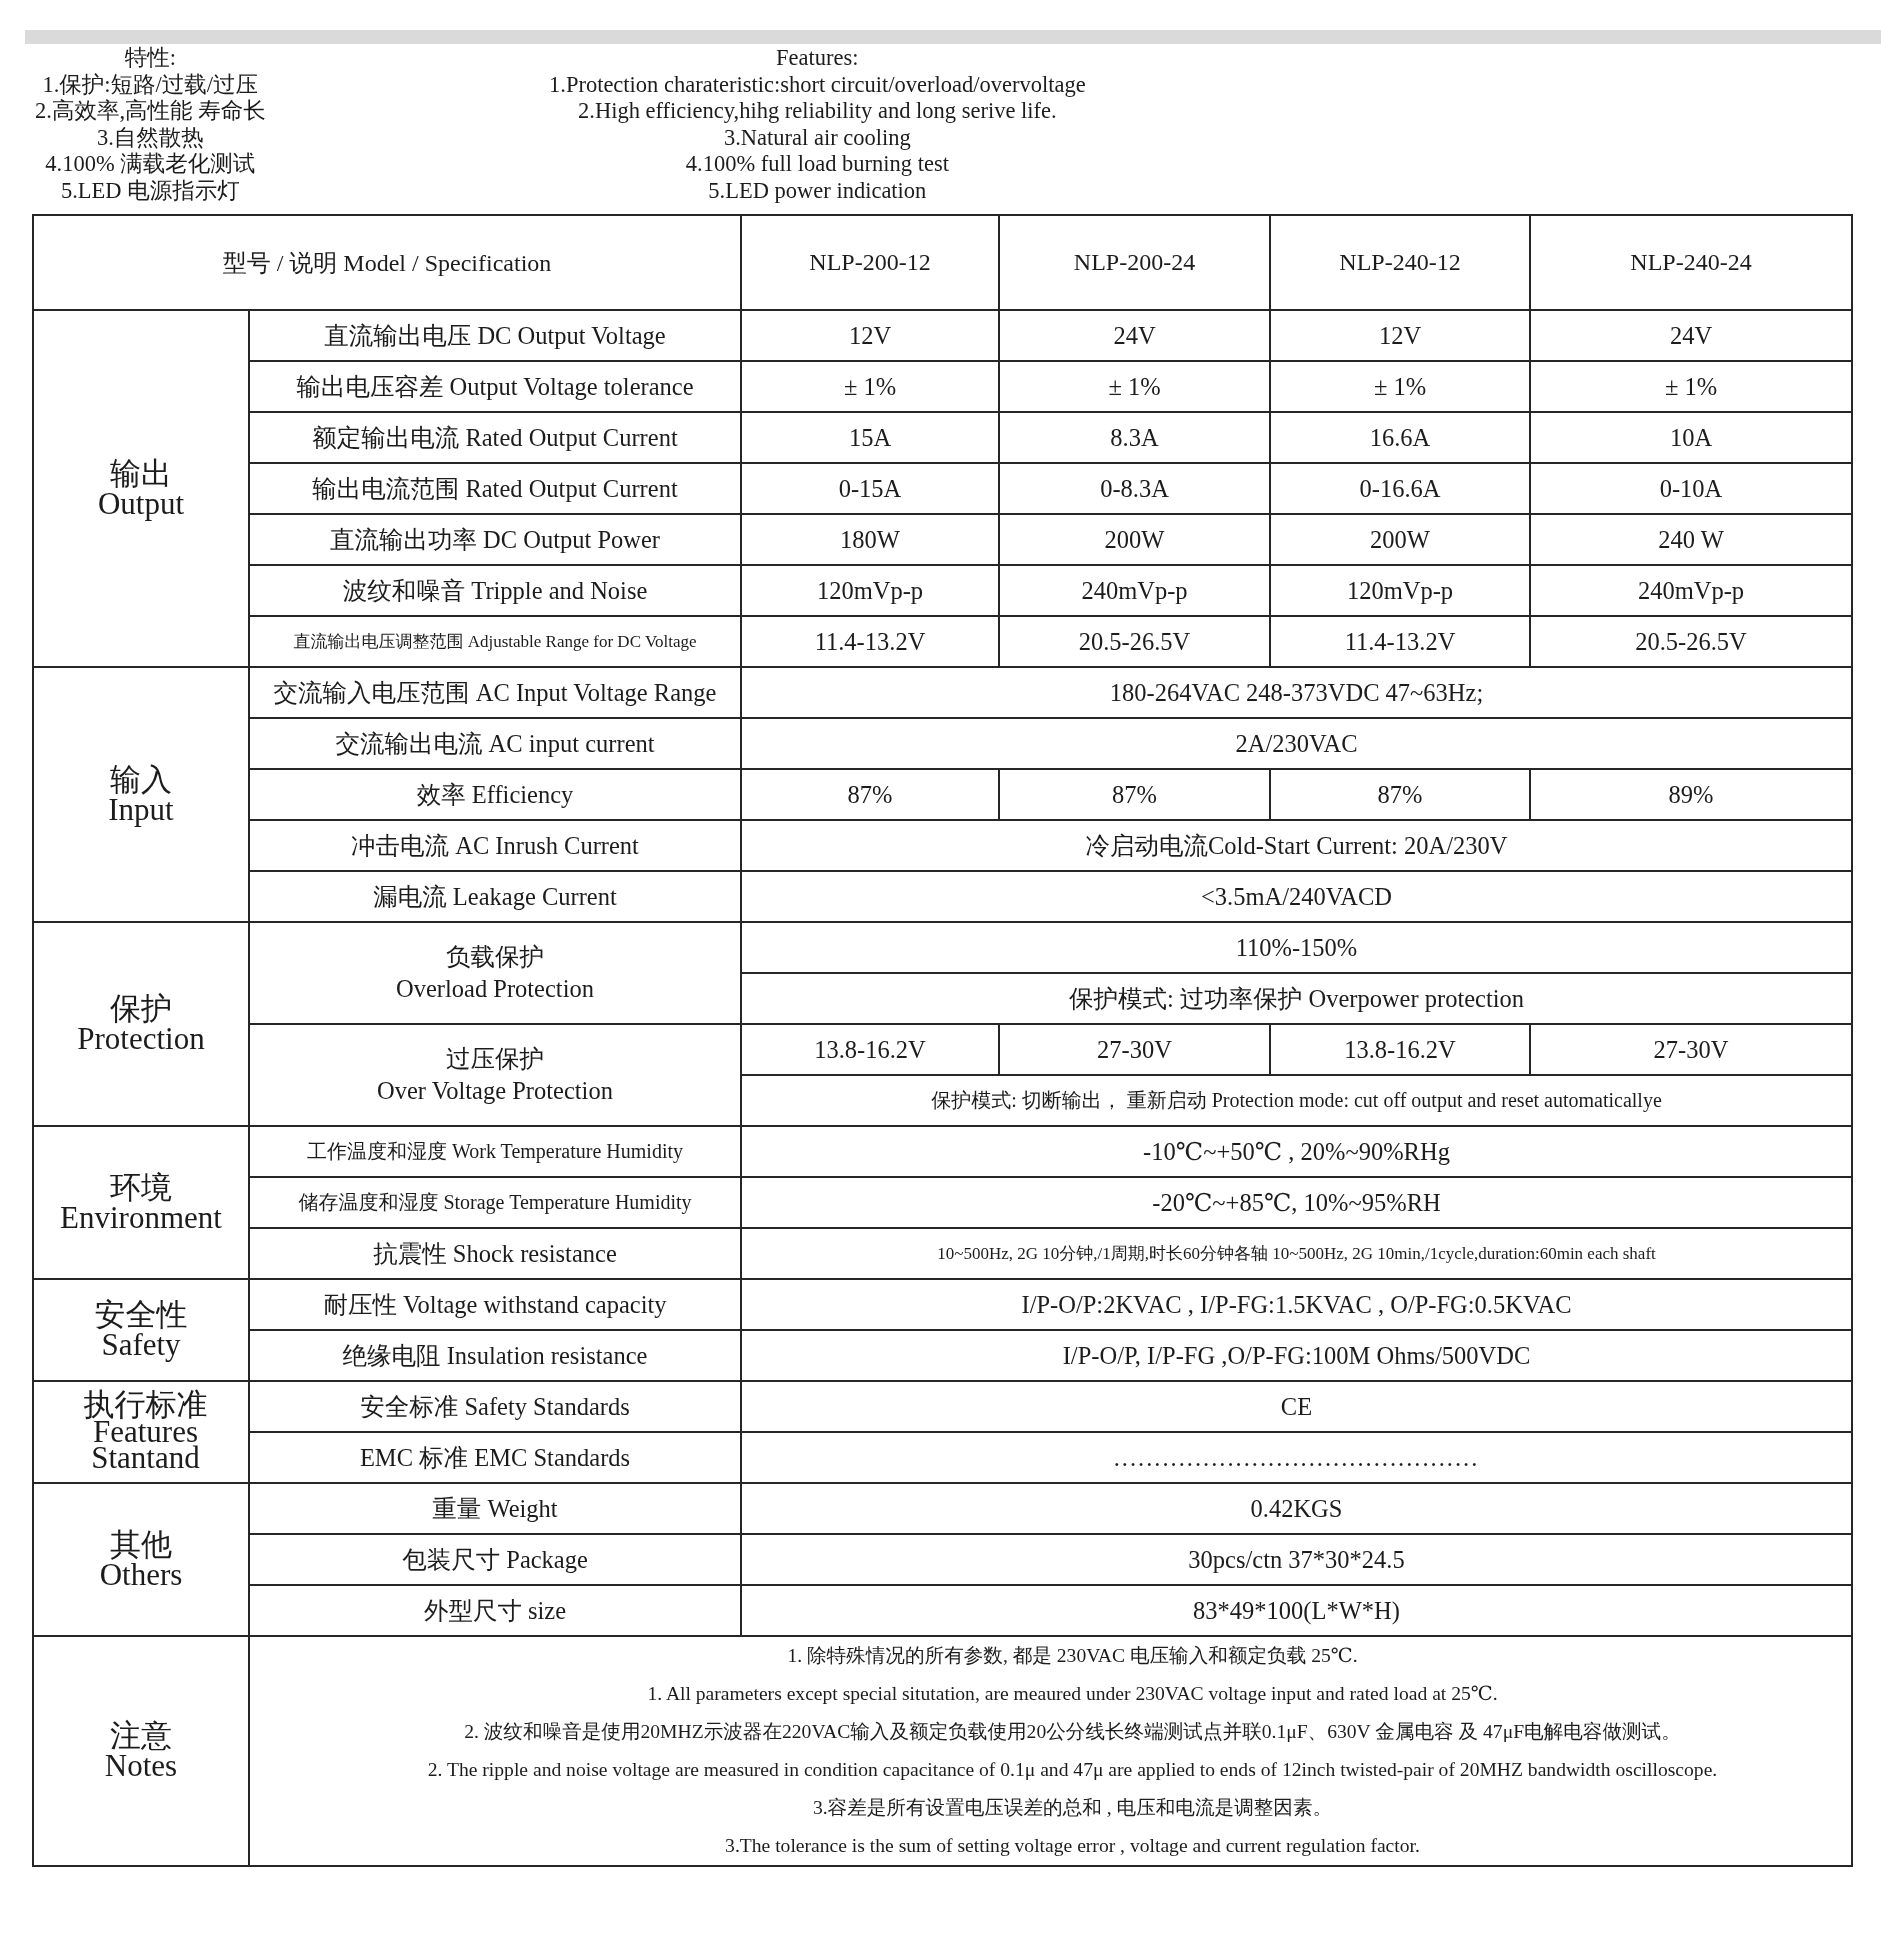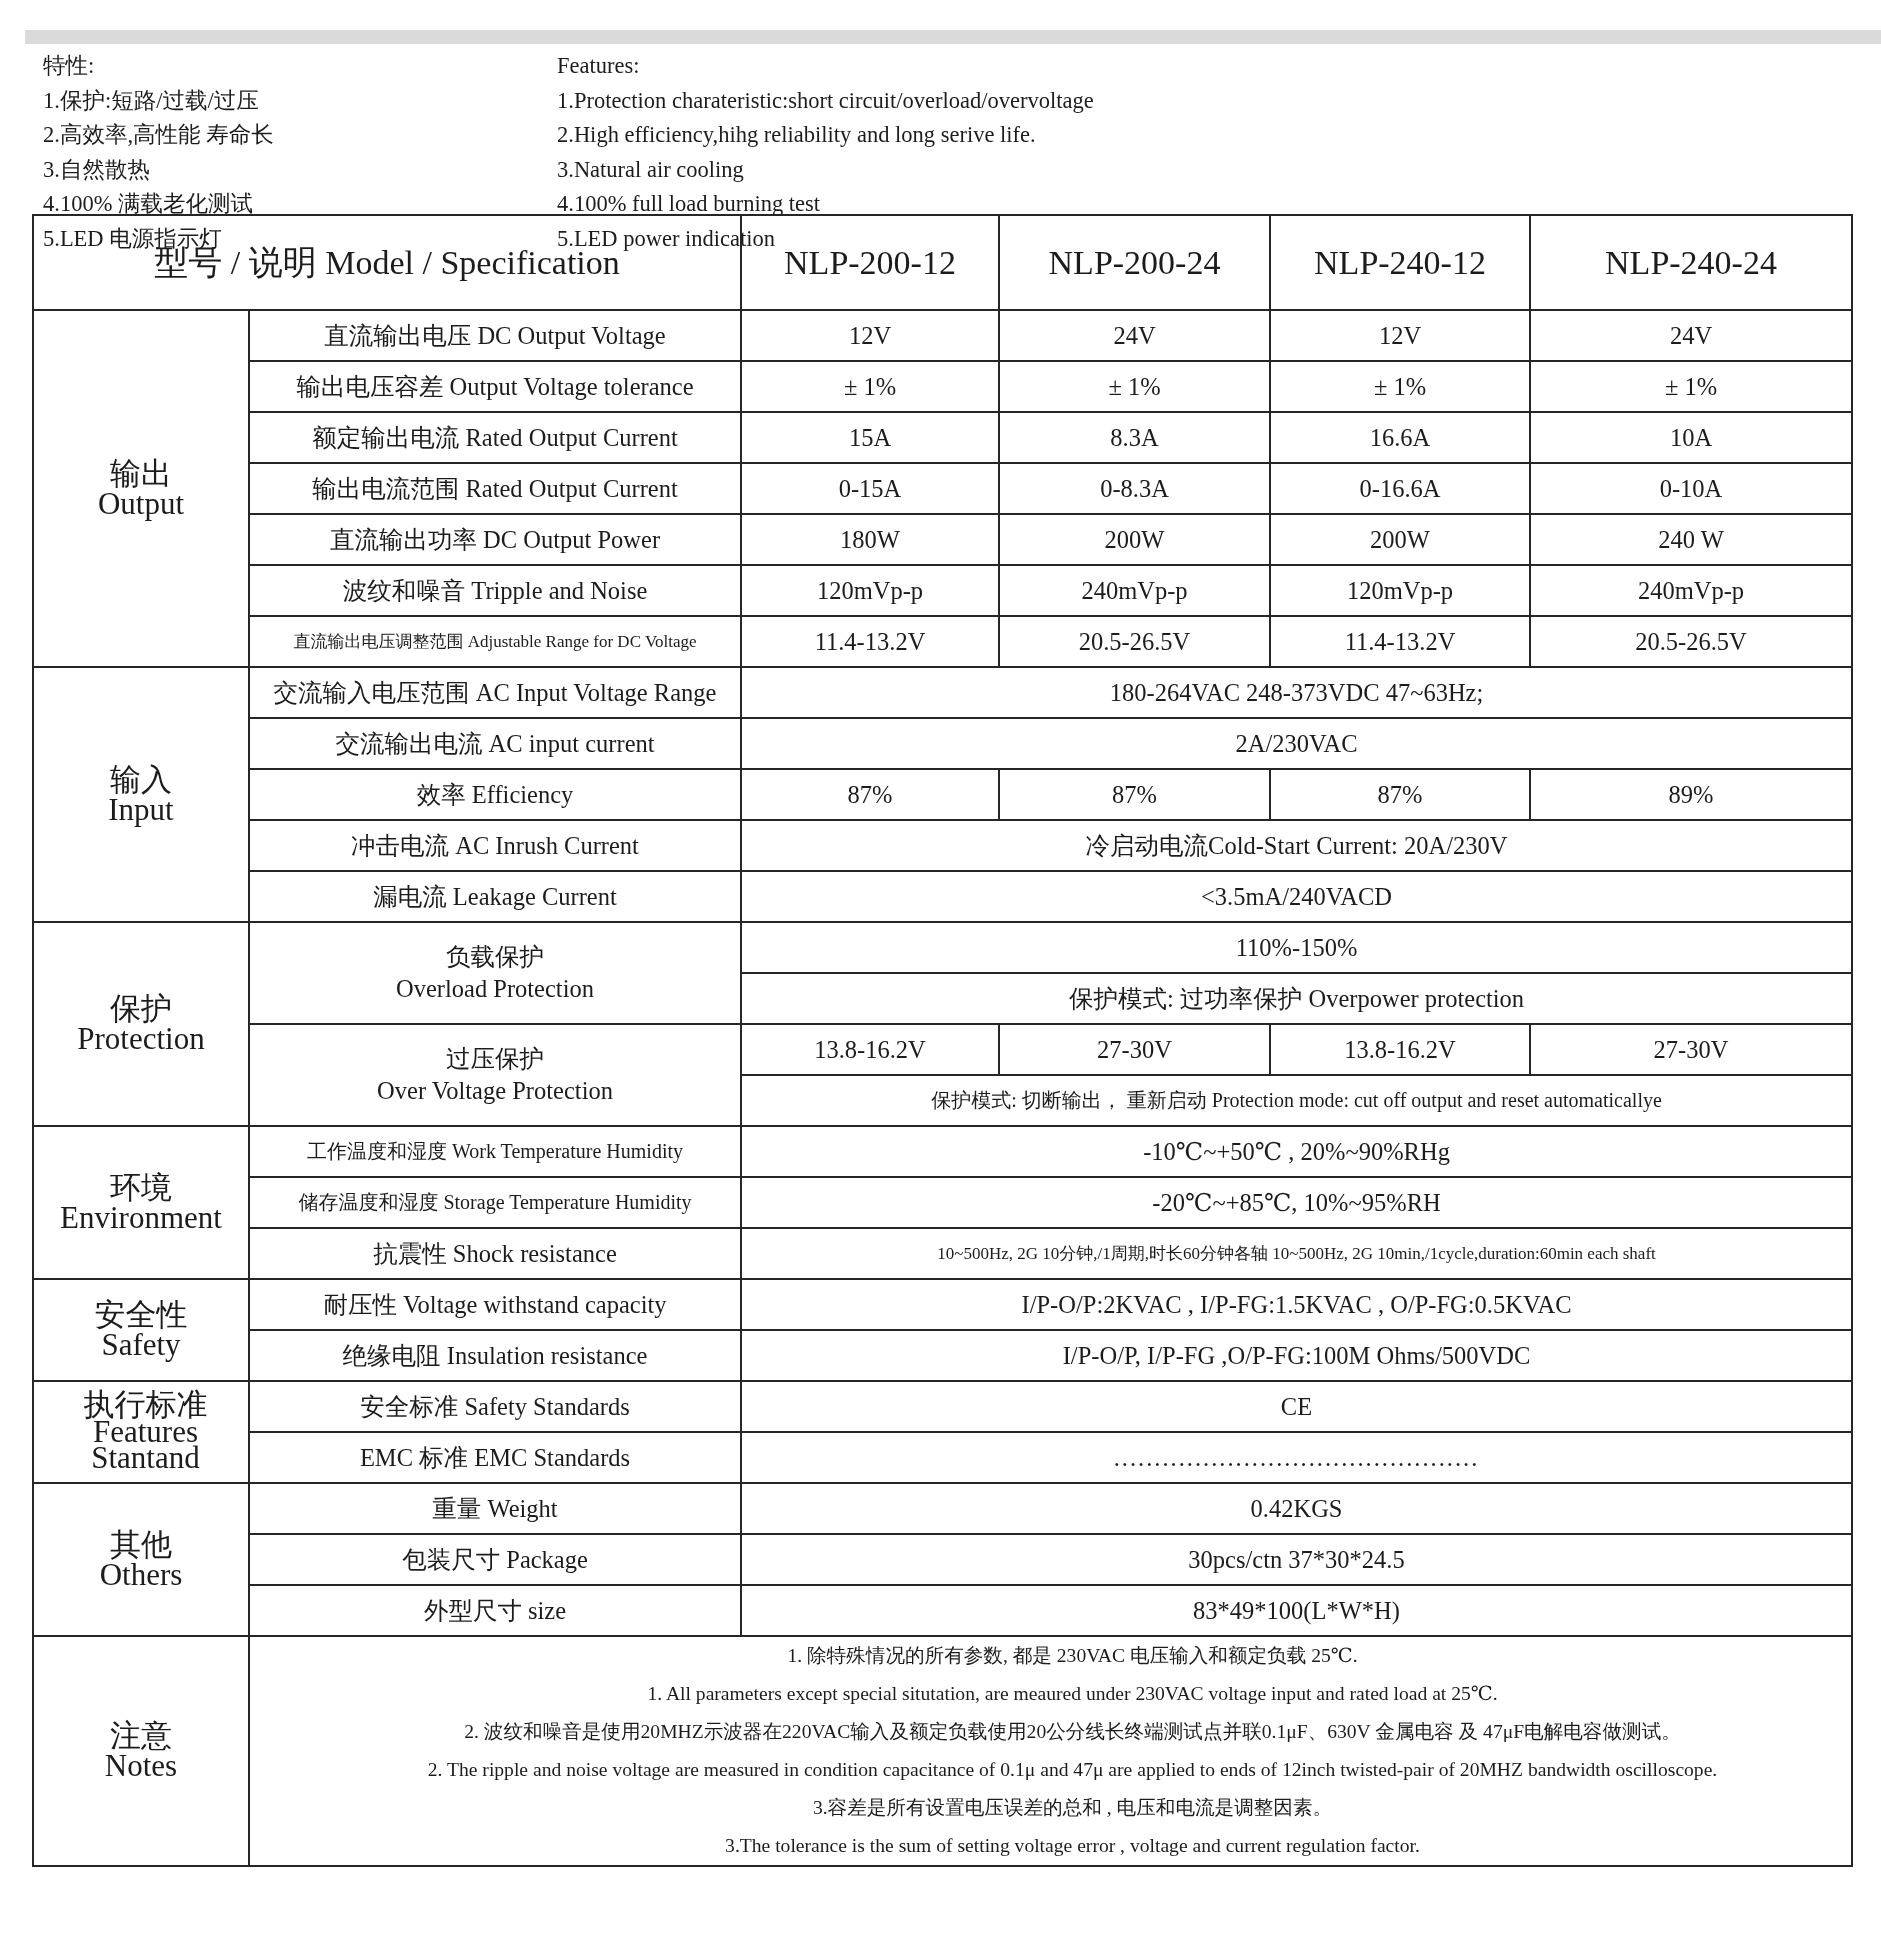--- a/index.html
+++ b/index.html
@@ -5,33 +5,33 @@
   html,body{margin:0;padding:0;}
   body{
     width:1882px;height:1959px;background:#ffffff;position:relative;
     font-family:"Liberation Serif","DejaVu Serif",serif;color:#1c1c1c;
     -webkit-font-smoothing:antialiased;
   }
   .scan-bar{position:absolute;top:30px;left:24.5px;width:1857px;height:13.7px;background:#dadada;}
   .features{position:absolute;top:45px;font-size:22.5px;line-height:26.5px;white-space:nowrap;}
   .features-cn{left:35px;}
   .features-en{left:549px;}
-  .features div{margin:8px;}
+  .features div{margin:0;text-align:center;}
   table.spec{
     position:absolute;left:32px;top:214px;
     border-collapse:collapse;table-layout:fixed;width:1818px;
     font-size:24.5px;
   }
   table.spec td{
     border:2px solid #262626;
     text-align:center;vertical-align:middle;
     padding:0;overflow:hidden;
   }
   table.spec{border:2.9px solid #262626;}
-  tr.hdr td{height:93px;font-size:34px;}
+  tr.hdr td{height:93px;font-size:24px;}
   tr.std td{height:49px;}
   td.plabel{text-align:left;padding-left:25.5px;}
   td.group{font-size:31px;line-height:30px;}
   td.plabel2{text-align:left;padding-left:29px;line-height:32px;margin-top:12px;}
   tr.sec td{border-top:2.9px solid #262626;text-align:center;}
   tr.hdr td{border-bottom:2.9px solid #262626;}
   .sm{font-size:17px;}
   .sm2{font-size:20px;}
   td.notes-cell{text-align:left;vertical-align:middle;padding-left:15.7px;height:228px;}
   td.notes-cell div{font-size:19.6px;line-height:38px;white-space:nowrap;padding-left:44px;}

